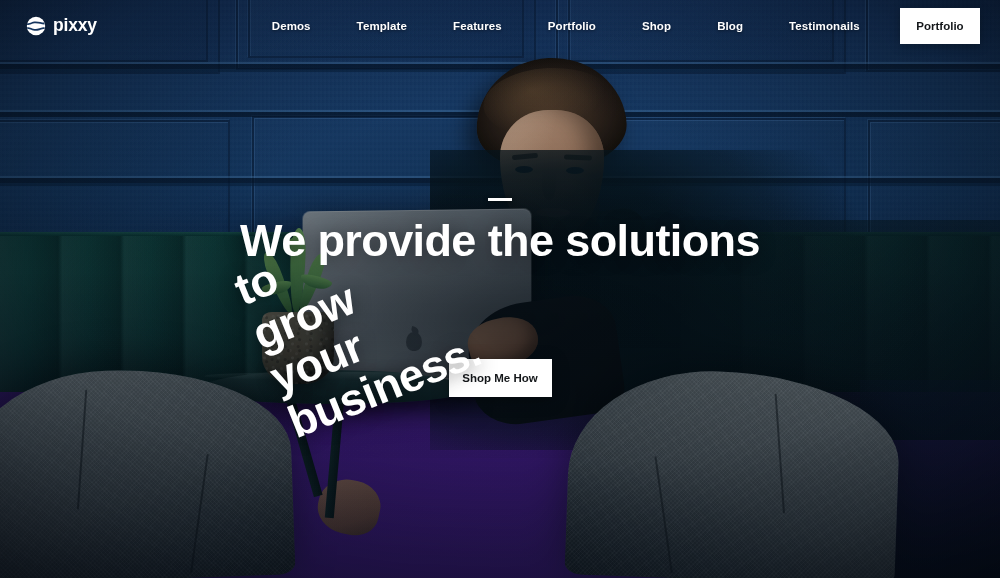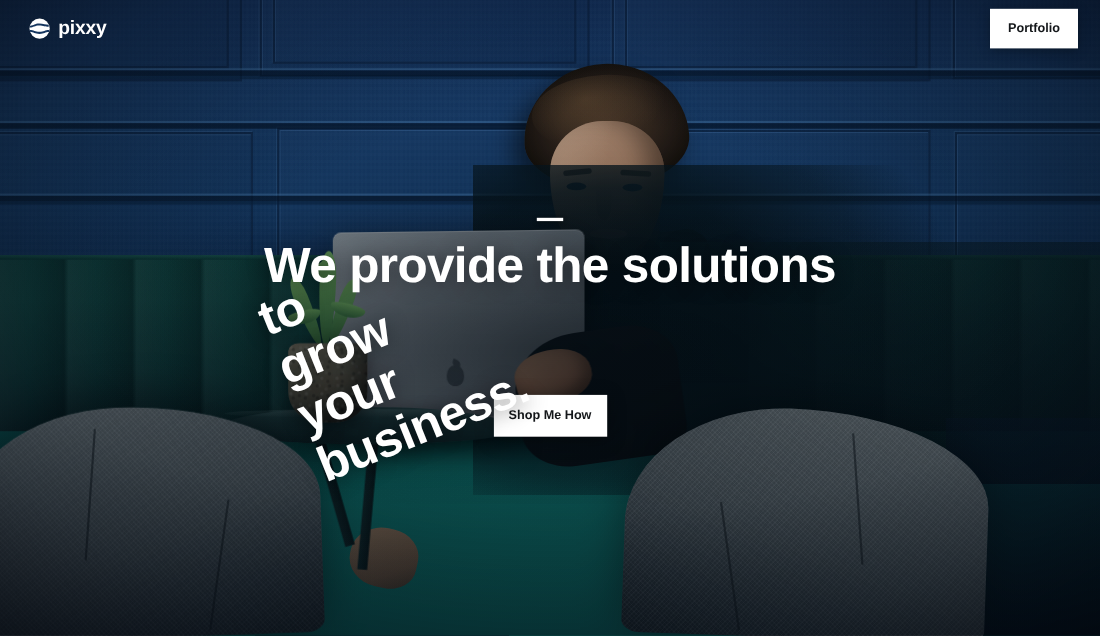--- a/index.html
+++ b/index.html
@@ -7,21 +7,21 @@
   html, body {
     width:1000px; height:578px; overflow:hidden;
     background:#0b1c30;
     font-family:"Liberation Sans", sans-serif;
     -webkit-font-smoothing:antialiased;
   }
 
   
   .hero {
     position:relative; width:1000px; height:578px; overflow:hidden;
-    background:#0f766e;
+    background:#4c1d95;
   }
 
   
   .bg { position:absolute; inset:0; }
 
   
   .wall {
     position:absolute; left:0; top:0; width:1000px; height:250px;
     background:
       linear-gradient(180deg,#17386a 0%,#1a4172 35%,#174070 70%,#123560 100%);
@@ -452,20 +452,30 @@
       <span class="brand-mark">
         <svg viewBox="0 0 20 20" width="20" height="20" aria-hidden="true">
           <circle cx="10" cy="10" r="9.2" fill="#ffffff"></circle>
           <path d="M1.4 7.3 C5 7.3 5.4 5.4 9.6 5.4 C13.4 5.4 15.6 6.6 18.3 6.6 L18.3 8.4 C15 8.4 13.6 7.2 9.6 7.2 C5.6 7.2 4.6 9.0 1.0 9.0 Z" fill="#16365f"></path>
           <path d="M1.0 11.2 C4.8 11.2 5.8 12.9 9.9 12.9 C14.1 12.9 14.6 11.3 18.6 11.3 L18.6 13.1 C14.8 13.1 14.4 14.8 9.9 14.8 C5.8 14.8 4.4 13.1 1.5 13.1 Z" fill="#16365f"></path>
         </svg>
       </span>
       <span class="brand-name">pixxy</span>
     </div>
 
+    <nav class="nav">
+      <span class="nav-item">Demos</span>
+      <span class="nav-item">Template</span>
+      <span class="nav-item">Features</span>
+      <span class="nav-item">Portfolio</span>
+      <span class="nav-item">Shop</span>
+      <span class="nav-item">Blog</span>
+      <span class="nav-item">Testimonails</span>
+      <span class="nav-item">Plugins</span>
+    </nav>
 
     <button class="purchase-btn">Portfolio</button>
   </div>
 
   <div class="hero-content">
     <div class="eyebrow-rule"></div>
 
     <h1 class="headline">
       <span class="l1">We provide the solutions</span>
       <span class="l2">to grow your business.</span>

